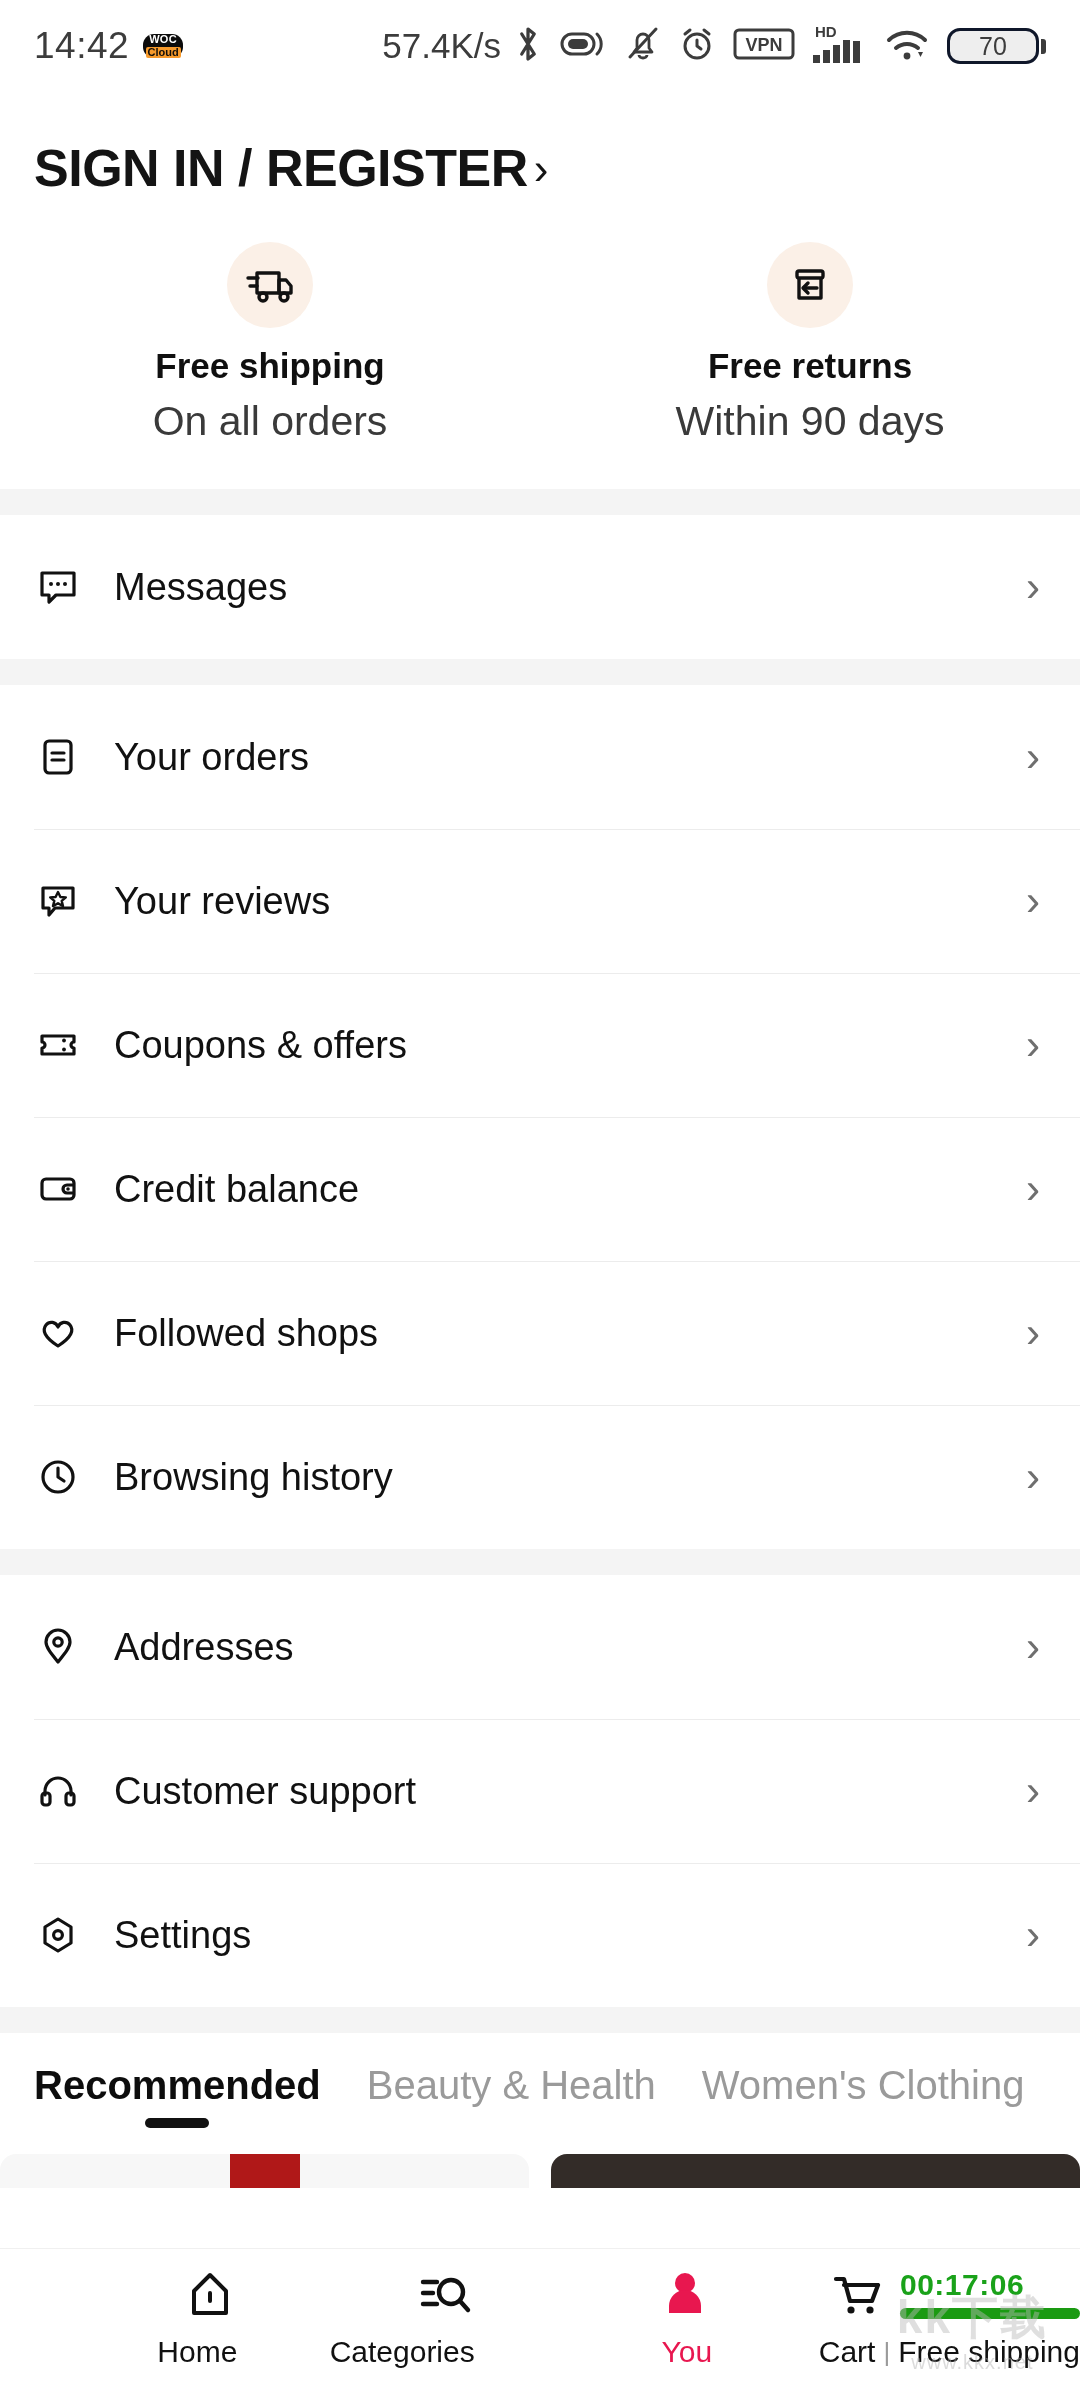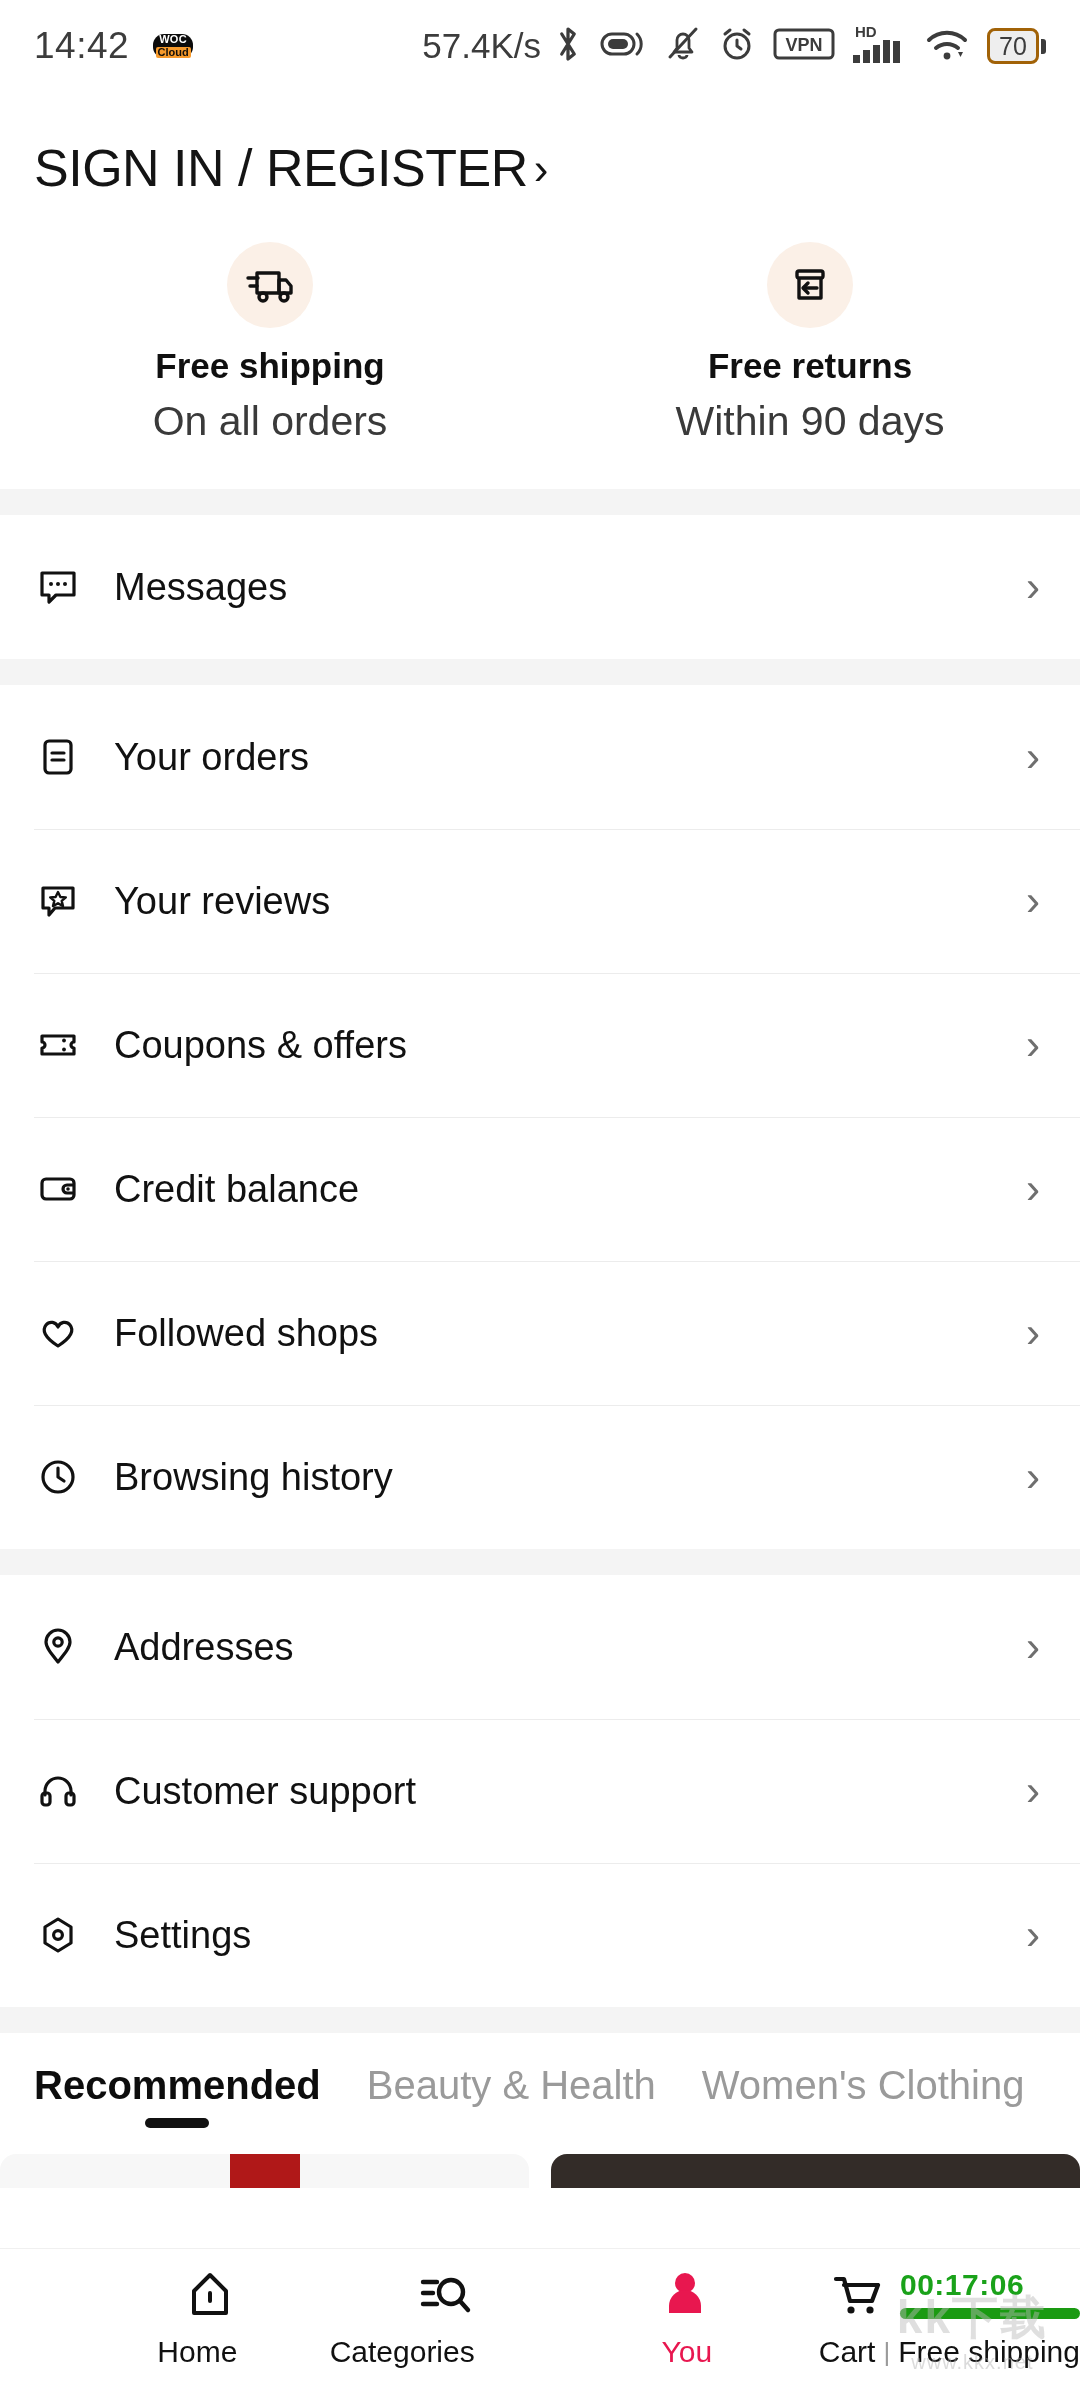--- a/index.html
+++ b/index.html
@@ -13,48 +13,48 @@
   }
 
   
   .statusbar {
     height:92px;
     display:flex;
     align-items:center;
     padding:0 34px;
     background:#ffffff;
   }
-  .sb-left { display:flex; align-items:center; gap:24px; }
+  .sb-left { display:flex; align-items:center; gap:14px; }
   .sb-time { font-size:37px; color:#3c3c3c; letter-spacing:0.5px; font-weight:400; }
   .woc-badge {
     width:40px; height:24px; border-radius:11px; background:#0b0b0b;
     display:flex; flex-direction:column; align-items:center; justify-content:center;
     line-height:1;
   }
   .woc-badge .woc-top { font-size:11px; color:#ffffff; font-weight:700; letter-spacing:.3px;}
   .woc-badge .woc-bot { font-size:11px; color:#f79a2b; font-weight:700; background:#f79a2b; color:#120e08; padding:0 2px; border-radius:2px; margin-top:2px;}
   .sb-right { margin-left:auto; display:flex; align-items:center; gap:16px; }
   .sb-speed { font-size:35px; color:#3c3c3c; margin-right:-4px; }
   .ic { display:block; }
   .sb-batt {
     display:flex; align-items:center;
   }
   .batt-body {
-    width:52px; height:36px; border:3px solid #a16207; border-radius:8px;
+    width:92px; height:36px; border:3px solid #0f172a; border-radius:13px;
     display:flex; align-items:center; justify-content:center; background:#eeeeee;
   }
   .batt-num { font-size:25px; color:#3c3c3c; font-weight:500; }
   .batt-cap { width:5px; height:15px; background:#3c3c3c; border-radius:0 3px 3px 0; margin-left:2px; }
 
   
   .signin-row {
     padding:46px 34px 30px 34px;
     display:flex; align-items:center; gap:6px;
   }
-  .signin-text { font-size:52px; font-weight:400; color:#141414; letter-spacing:-0.5px; }
+  .signin-text { font-size:52px; font-weight:700; color:#141414; letter-spacing:-0.5px; }
   .signin-chev { font-size:44px; color:#141414; line-height:1; margin-top:2px; }
 
   
   .benefits {
     display:flex;
     padding:14px 0 44px 0;
   }
   .benefit { width:50%; display:flex; flex-direction:column; align-items:center; }
   .benefit-circle {
     width:86px; height:86px; border-radius:50%;

